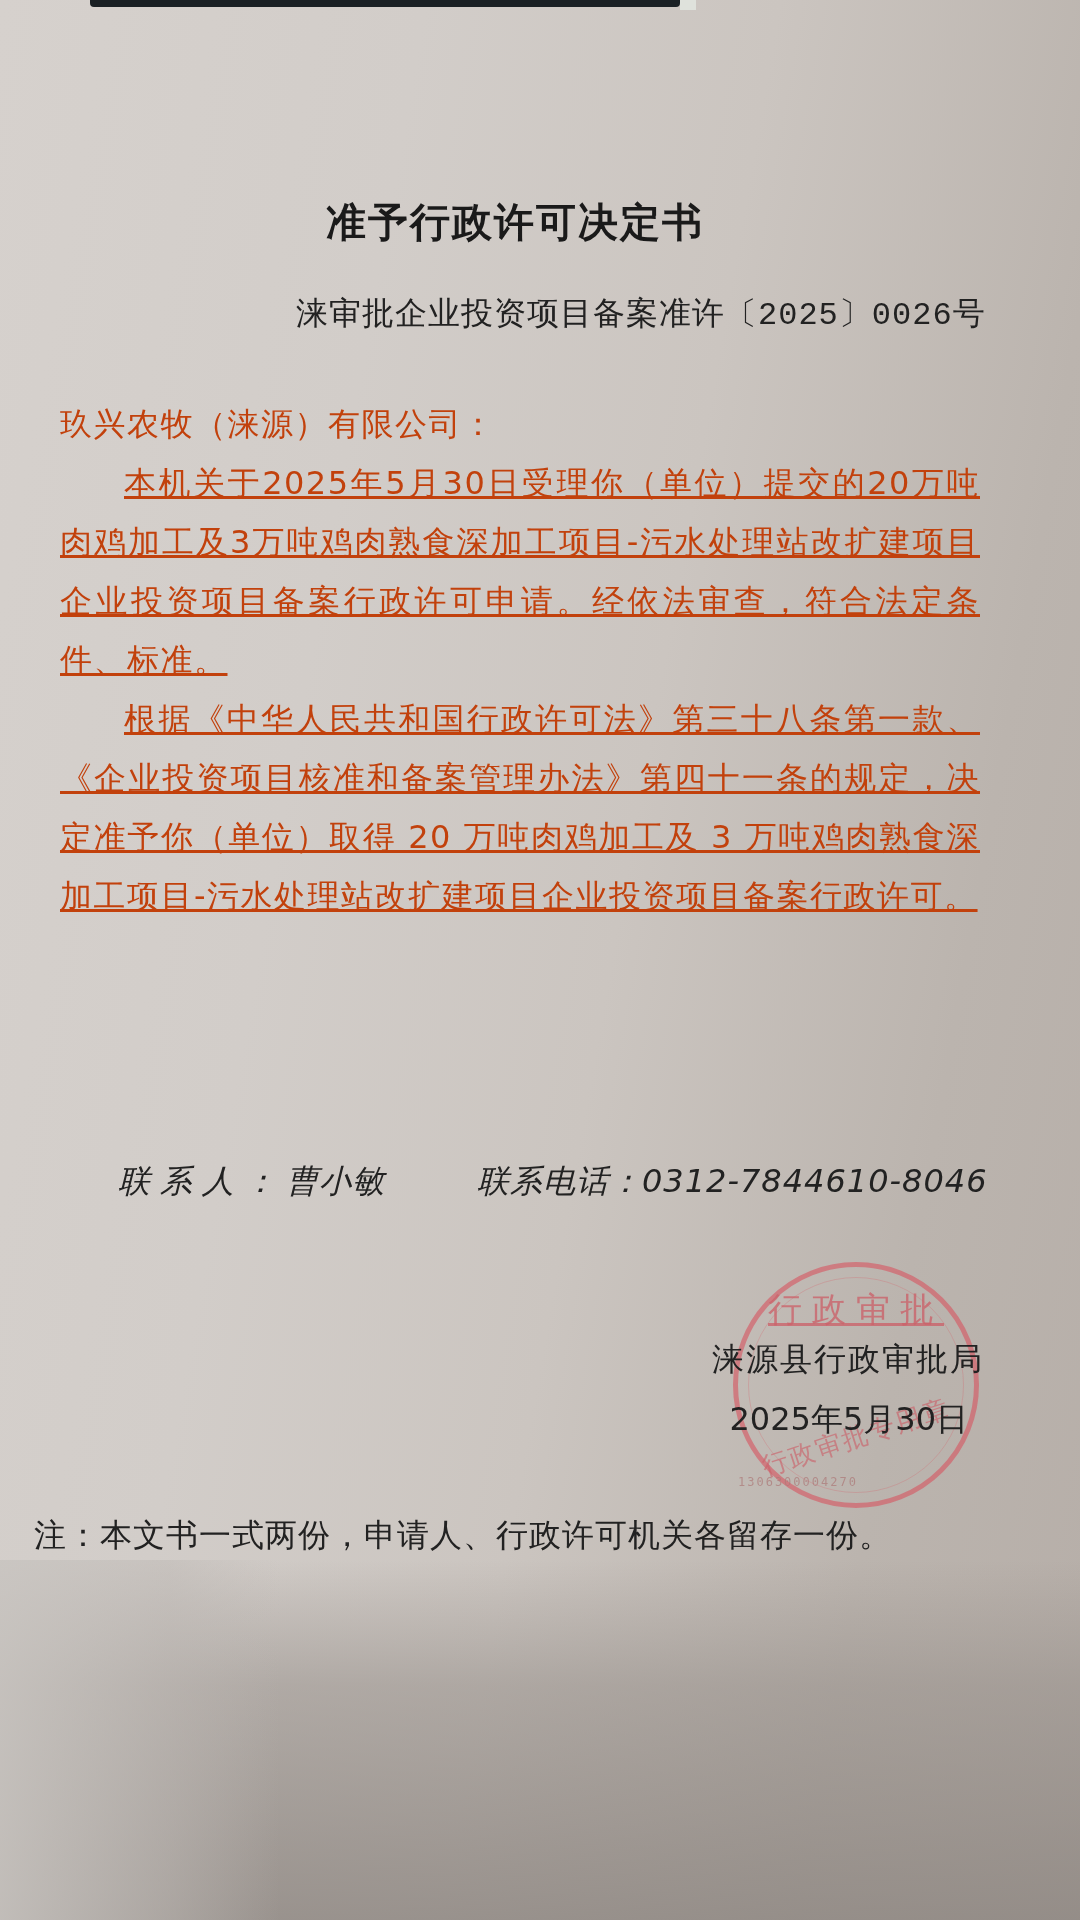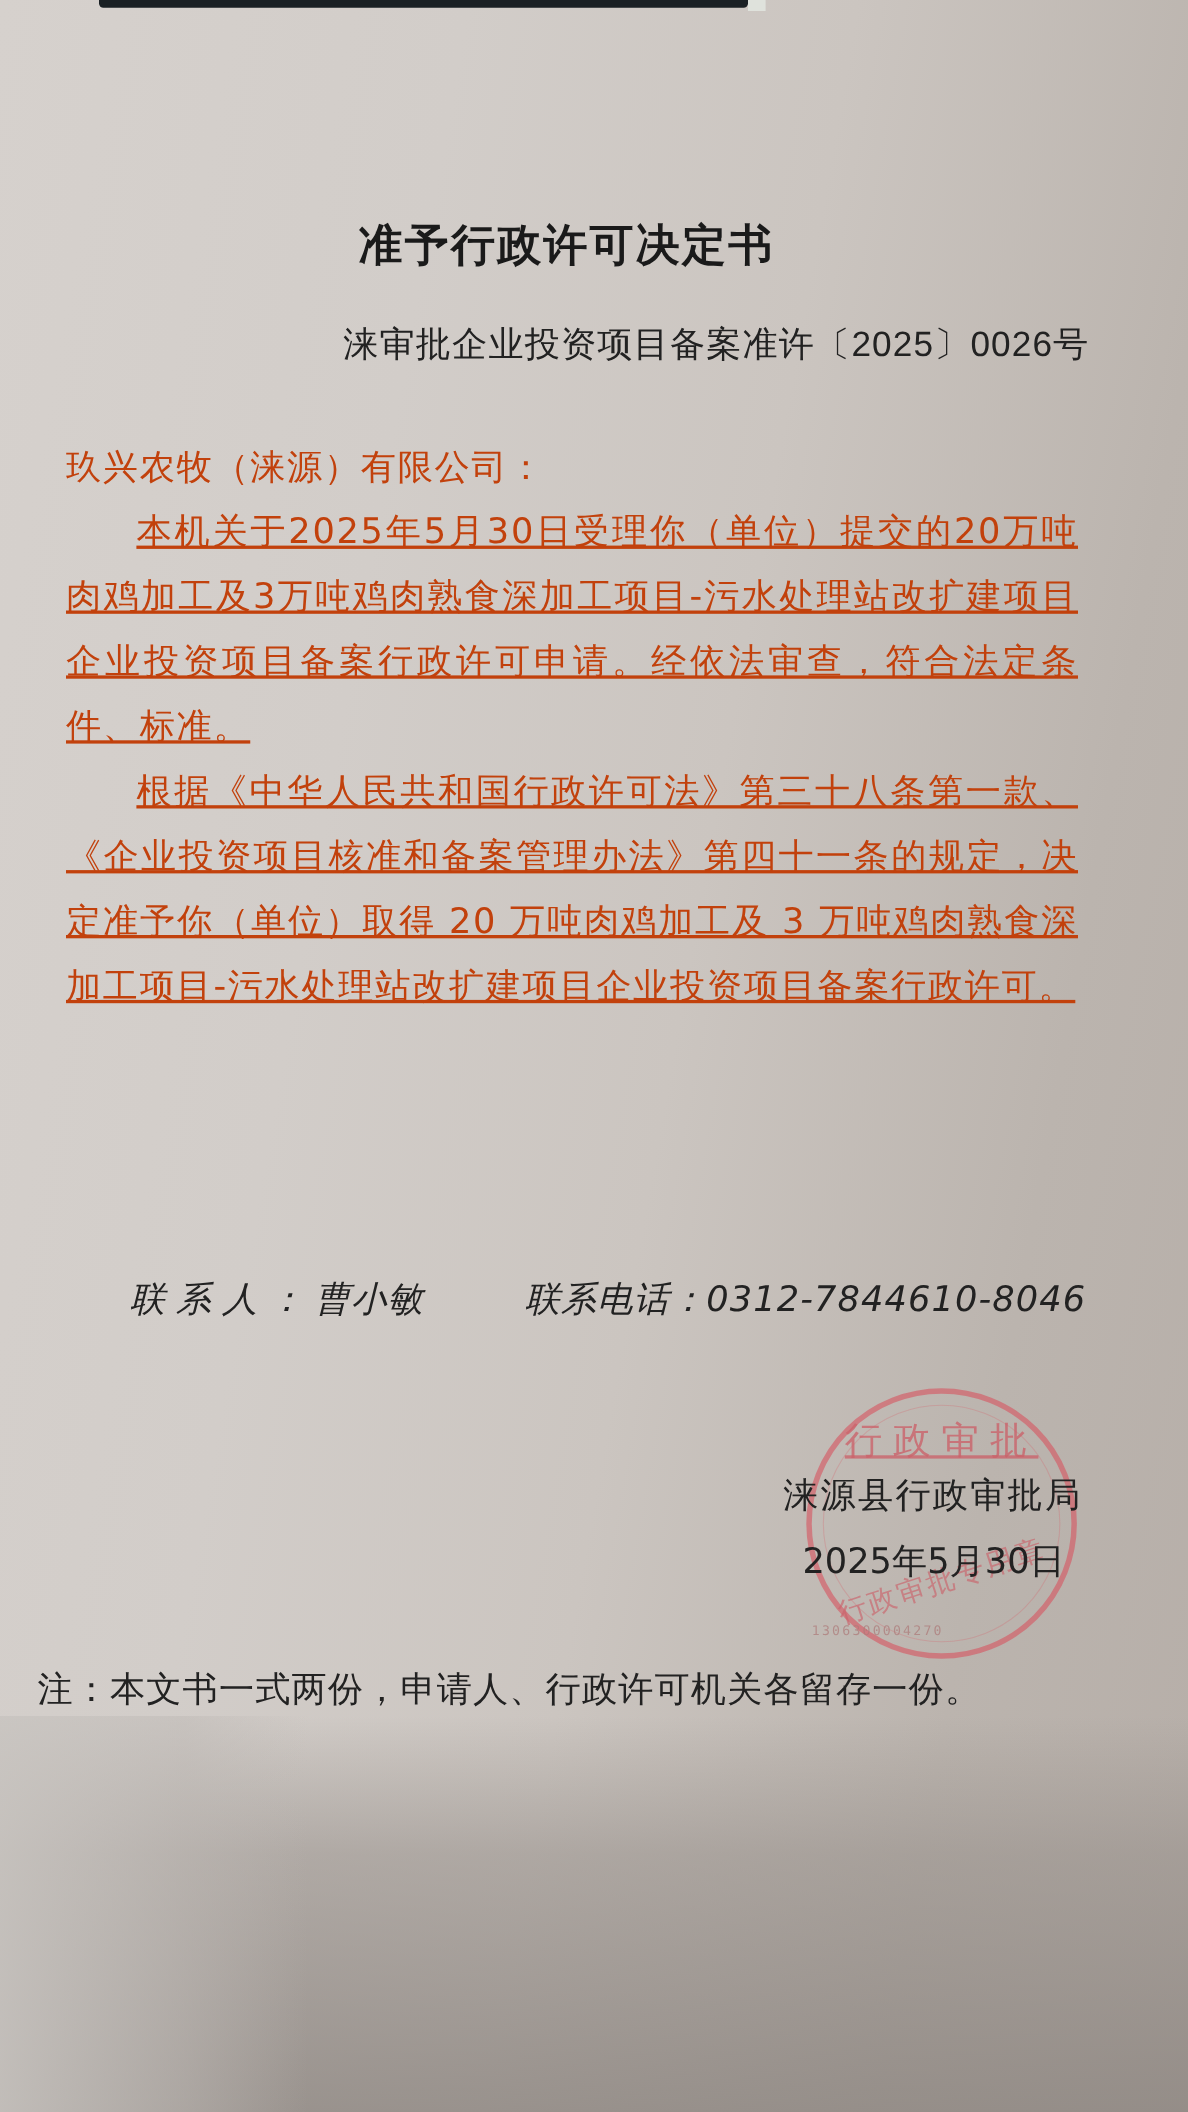--- a/index.html
+++ b/index.html
@@ -54,25 +54,25 @@
       text-align: center;
       font-size: 40px;
       font-weight: bold;
       letter-spacing: 2px;
       color: #1a1a1a;
       font-family: "DejaVu Sans", "Liberation Sans", sans-serif;
     }
     .doc-number {
       position: absolute;
       top: 292px;
-      left: 312px;
+      left: 296px;
       font-size: 32px;
       letter-spacing: 1px;
       color: #222;
-      font-family: Liberation Sans, sans-serif;
+      font-family: Liberation Mono, monospace;
     }
     .content {
       position: absolute;
       left: 60px;
       top: 395px;
       width: 920px;
       font-size: 32px;
       line-height: 59px;
       letter-spacing: 1.5px;
       color: #c2410c;

